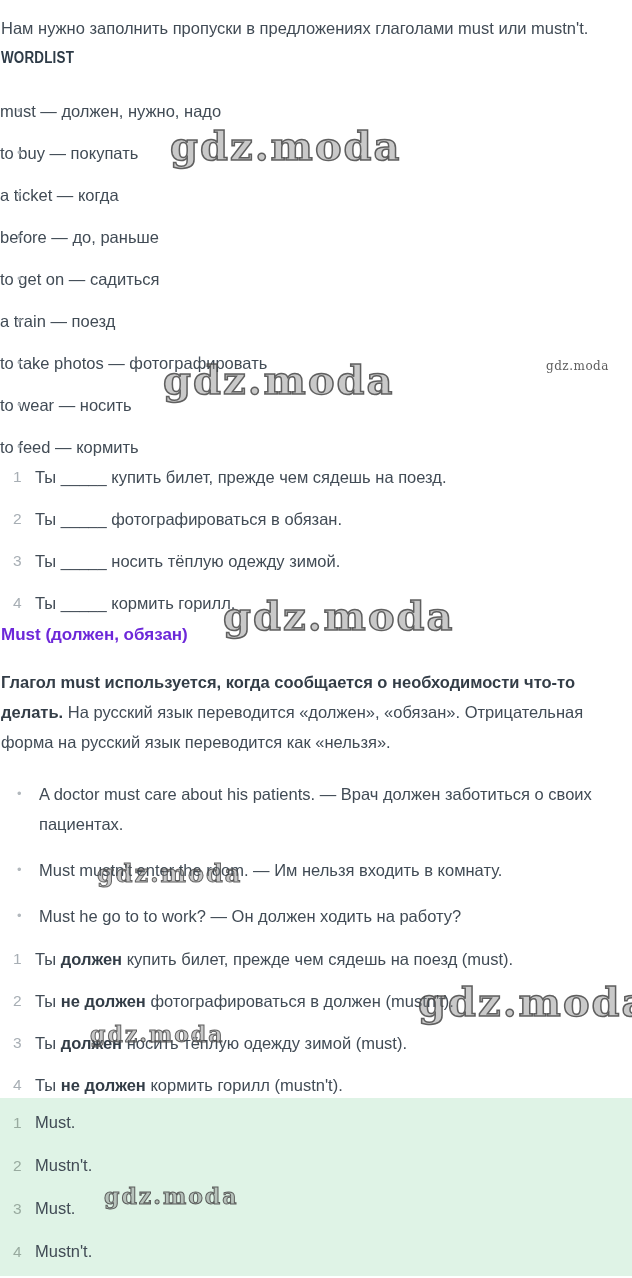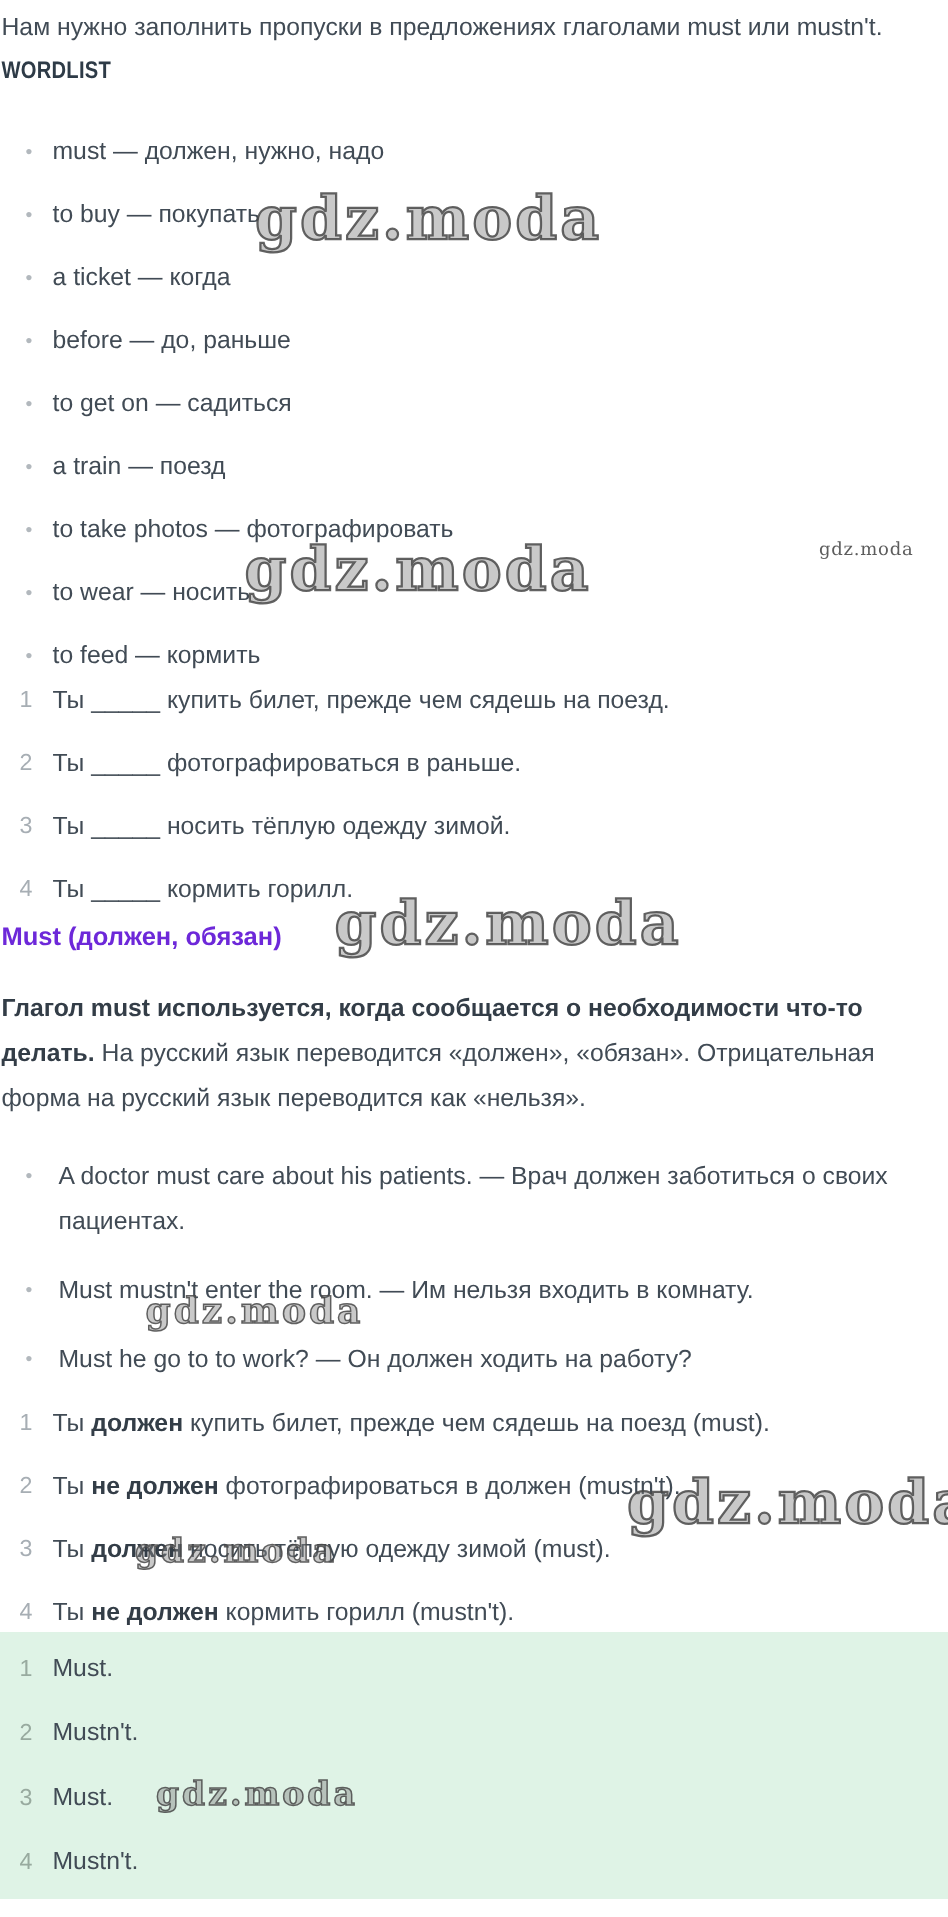--- a/index.html
+++ b/index.html
@@ -9,38 +9,37 @@
     background: #ffffff;
     font-family: "Liberation Sans", sans-serif;
     color: #414b55;
     position: relative;
     overflow: hidden;
     -webkit-font-smoothing: antialiased;
   }
   .content { position: relative; }
 
   p.intro {
-    margin: 7px 0 0 1px;
+    margin: 17px 0 0 1px;
     font-size: 16.5px;
     line-height: 22px;
   }
   h2.wordlist-title {
     margin: 11px 0 0 1px;
     font-size: 16px;
     line-height: 16px;
     font-weight: 700;
     color: #2e3b47;
     transform: scaleX(0.84);
     transform-origin: 0 50%;
     letter-spacing: 0.2px;
   }
   ul.wordlist { list-style: none; margin: 24px 0 0; padding: 0; }
   ul.wordlist li {
     position: relative;
-    padding-left: 35px;
     height: 42px; line-height: 42px;
     font-size: 16.5px;
   }
   .dot::before {
     content: "•";
     position: absolute; left: 17px; top: 0;
     color: #b2b8bd; font-size: 13px;
   }
   ol.plain { list-style: none; padding: 0; }
   ol.exercise { margin: -12px 0 0; }
@@ -134,21 +133,21 @@
     <li class="dot"><span>before — до, раньше</span></li>
     <li class="dot"><span>to get on — садиться</span></li>
     <li class="dot"><span>a train — поезд</span></li>
     <li class="dot"><span>to take photos — фотографировать</span></li>
     <li class="dot"><span>to wear — носить</span></li>
     <li class="dot"><span>to feed — кормить</span></li>
   </ul>
 
   <ol class="plain exercise">
     <li><span class="num">1</span><span>Ты _____ купить билет, прежде чем сядешь на поезд.</span></li>
-    <li><span class="num">2</span><span>Ты _____ фотографироваться в раньше.</span></li>
+    <li><span class="num">2</span><span>Ты _____ фотографироваться в обязан.</span></li>
     <li><span class="num">3</span><span>Ты _____ носить тёплую одежду зимой.</span></li>
     <li><span class="num">4</span><span>Ты _____ кормить горилл.</span></li>
   </ol>
 
   <h3 class="rule-title">Must (должен, обязан)</h3>
 
   <p class="rule"><b>Глагол must используется, когда сообщается о необходимости что-то делать.</b><span> На русский язык переводится «должен», «обязан». Отрицательная форма на русский язык переводится как «нельзя».</span></p>
 
   <ul class="examples">
     <li class="dot2"><span>A doctor must care about his patients. — Врач должен заботиться о своих пациентах.</span></li>

